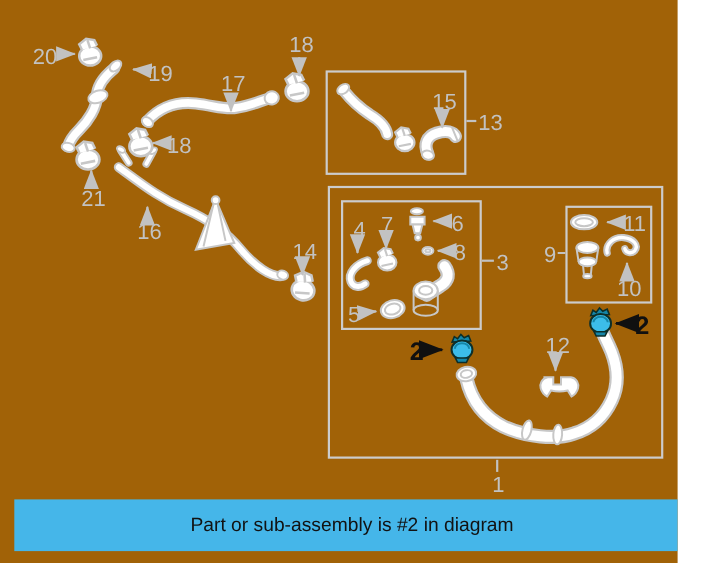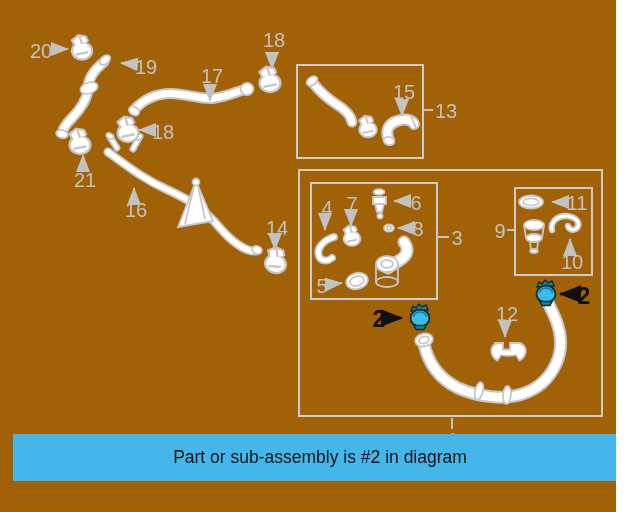--- a/index.html
+++ b/index.html
@@ -16,21 +16,21 @@
   .tubeO{fill:none;stroke:var(--line-color);stroke-linecap:round;stroke-linejoin:round;}
   .tubeI{fill:none;stroke:#fff;stroke-linecap:round;stroke-linejoin:round;}
   .box {fill:none;stroke:#cccccc;stroke-width:2;}
   .lbl {font:20px "Liberation Sans",sans-serif;fill:var(--label-color);text-anchor:middle;}
   .lbl2{font:bold 23px "Liberation Sans",sans-serif;fill:var(--ink-color);text-anchor:middle;}
   .arr {stroke:var(--label-color);stroke-width:2;fill:none;}
   .arrb{stroke:var(--ink-color);stroke-width:2.5;fill:none;}
   .hlO {fill:var(--highlight-fill);stroke:var(--highlight-dark);stroke-width:1.8;}
   .hlT {fill:var(--highlight-mid);stroke:var(--highlight-dark);stroke-width:1.4;}
   .hlD {fill:none;stroke:var(--highlight-mid);stroke-width:1.8;}
-  #banner{position:absolute;left:13px;top:434px;width:614px;height:47px;
+  #banner{position:absolute;left:13px;top:454px;width:614px;height:47px;
           background:var(--banner-bg);color:var(--banner-text);
           display:flex;flex-direction:column;align-items:center;justify-content:center;
           font-size:17.5px;line-height:21px;text-align:center;}
 </style>
 </head>
 <body>
 
 <div id="stage">
 <svg width="640" height="512" viewBox="0 0 640 512">
   <defs>

